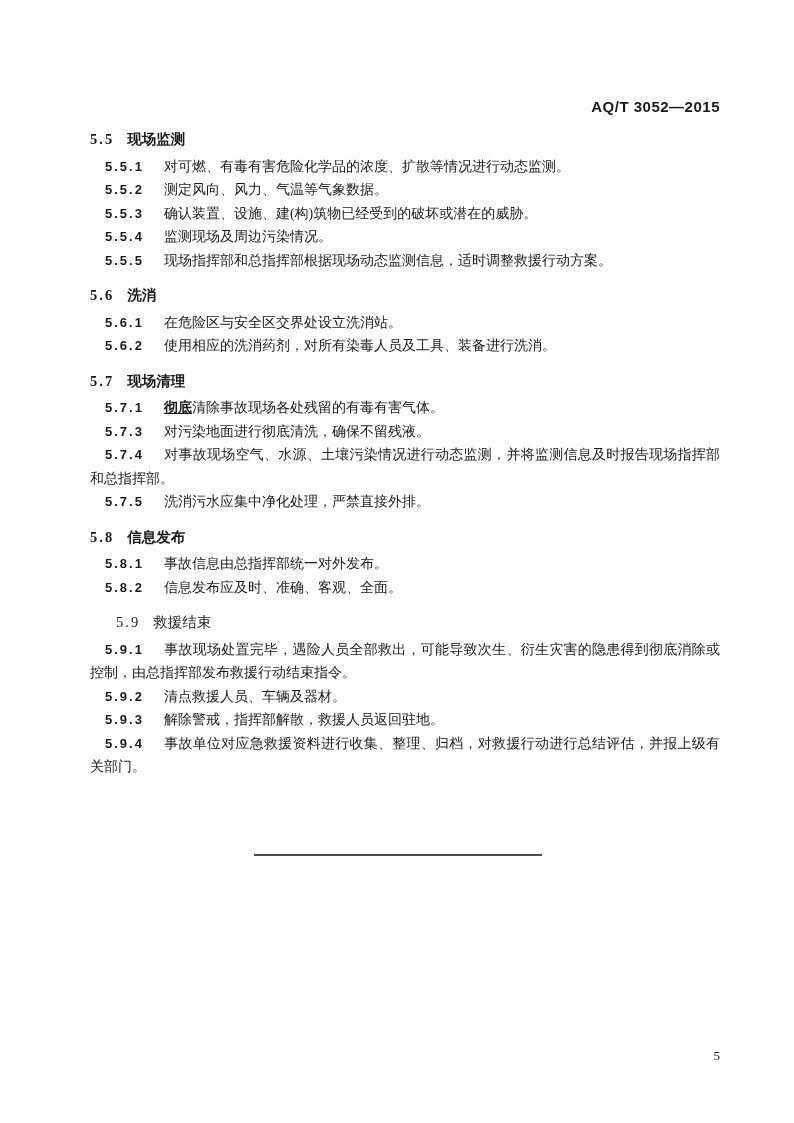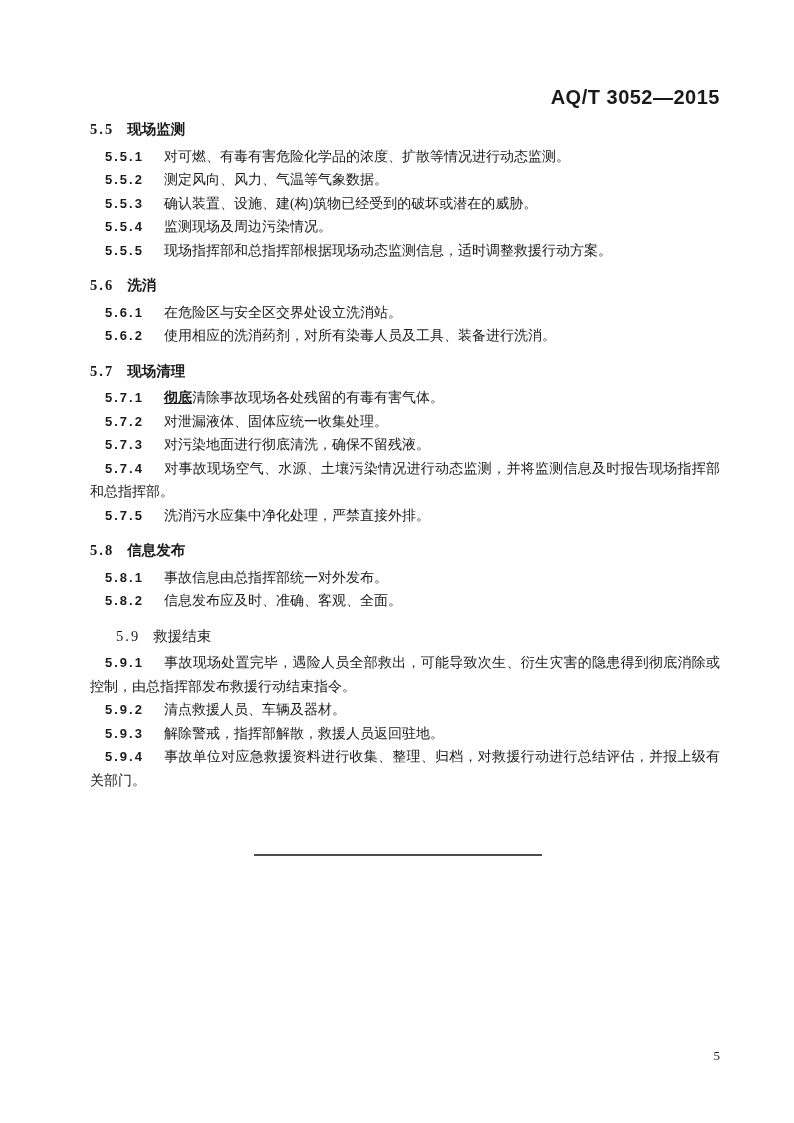--- a/index.html
+++ b/index.html
@@ -17,24 +17,25 @@
   .content {
     position: absolute;
     top: 88px;
     left: 90px;
     width: 630px;
   }
   .doc-header {
     text-align: right;
     font-family: "Liberation Sans", "DejaVu Sans", sans-serif;
     font-weight: bold;
-    font-size: 20px;
+    font-size: 15px;
     line-height: 18px;
     letter-spacing: 0.5px;
     margin-bottom: 8px;
+    margin-top: 10px;
   }
   .section { margin: 0; }
   .section-heading {
     font-size: 14.5px;
     line-height: 23.5px;
     margin: 12px 0 3px 0;
     font-weight: normal;
   }
   .section-heading.bold {
     font-weight: bold;
@@ -117,21 +118,20 @@
 
   <p class="clause"><span class="clause-num">5.6.2</span><span class="clause-text">使用相应的洗消药剂，对所有染毒人员及工具、装备进行洗消。</span></p>
 </div>
   </section>
 
   <section class="section">
     <h2 class="section-heading bold"><span class="sec-num">5.7</span><span class="sec-title">现场清理</span></h2>
     <div class="clauses">
   <p class="clause"><span class="clause-num">5.7.1</span><span class="clause-bold">彻底</span><span class="clause-text">清除事故现场各处残留的有毒有害气体。</span></p>
 
-  <p class="clause"><span class="clause-num">5.7.2</span><span class="clause-text">对泄漏液体、固体应统一收集处理。</span></p>
 
   <p class="clause"><span class="clause-num">5.7.3</span><span class="clause-text">对污染地面进行彻底清洗，确保不留残液。</span></p>
 
   <p class="clause"><span class="clause-num">5.7.4</span><span class="clause-text">对事故现场空气、水源、土壤污染情况进行动态监测，并将监测信息及时报告现场指挥部和总指挥部。</span></p>
 
   <p class="clause"><span class="clause-num">5.7.5</span><span class="clause-text">洗消污水应集中净化处理，严禁直接外排。</span></p>
 
 </div>
   </section>
 

